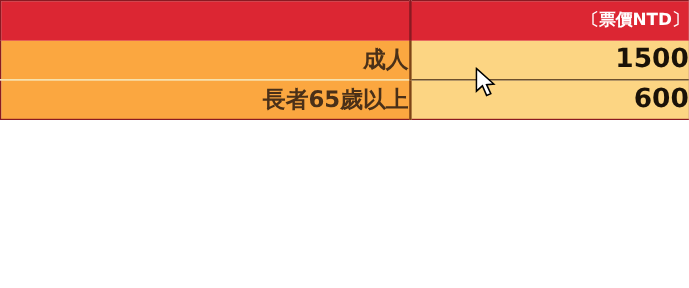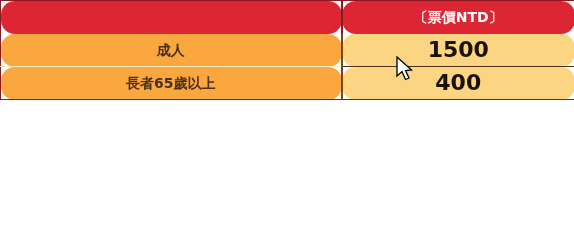--- a/index.html
+++ b/index.html
@@ -25,24 +25,23 @@
     width: 574px;
     border-collapse: collapse;
     table-layout: fixed;
     border: 1px solid #8a1a22;
   }
 
   table.price-table td {
     padding: 0;
     margin: 0;
     vertical-align: middle;
-    text-align: center;
+    text-align: right;
     height: 32px;
     line-height: 32px;
-    border-radius: 14px;
   }
 
   
   tr.header-row td {
     background: #dc2633;
     height: 33px;
     line-height: 33px;
   }
   td.header-blank {
     border-right: 2px solid #8a1a22;
@@ -51,21 +50,21 @@
     color: #ffffff;
     font-size: 14px;
     font-weight: bold;
     letter-spacing: 0px;
   }
 
   
   td.cat-cell {
     background: #fba740;
     color: #4a3018;
-    font-size: 14px;
+    font-size: 19px;
     font-weight: bold;
     border-right: 2px solid #7d4417;
     border-bottom: 1px solid #f6f0c8;
     text-shadow: 0 0 0 transparent;
   }
   td.price-cell {
     background: #fcd583;
     color: #1a1208;
     font-size: 22px;
     font-weight: bold;
@@ -106,21 +105,21 @@
       </tr>
 
       <tr>
         <td class="cat-cell">成人</td>
         <td class="price-cell">1500</td>
       </tr>
 
 
       <tr class="last-row">
         <td class="cat-cell">長者65歲以上</td>
-        <td class="price-cell">400</td>
+        <td class="price-cell">600</td>
       </tr>
     </tbody>
   </table>
 
   <svg id="mouse-cursor" viewBox="0 0 18 26">
     <polygon points="1,1 1,20 6,15.5 9.5,23.5 13,22 9.5,14.5 15.5,14" fill="#ffffff" stroke="#000000" stroke-width="1.3" stroke-linejoin="miter"></polygon>
   </svg>
 
 </div>
 

